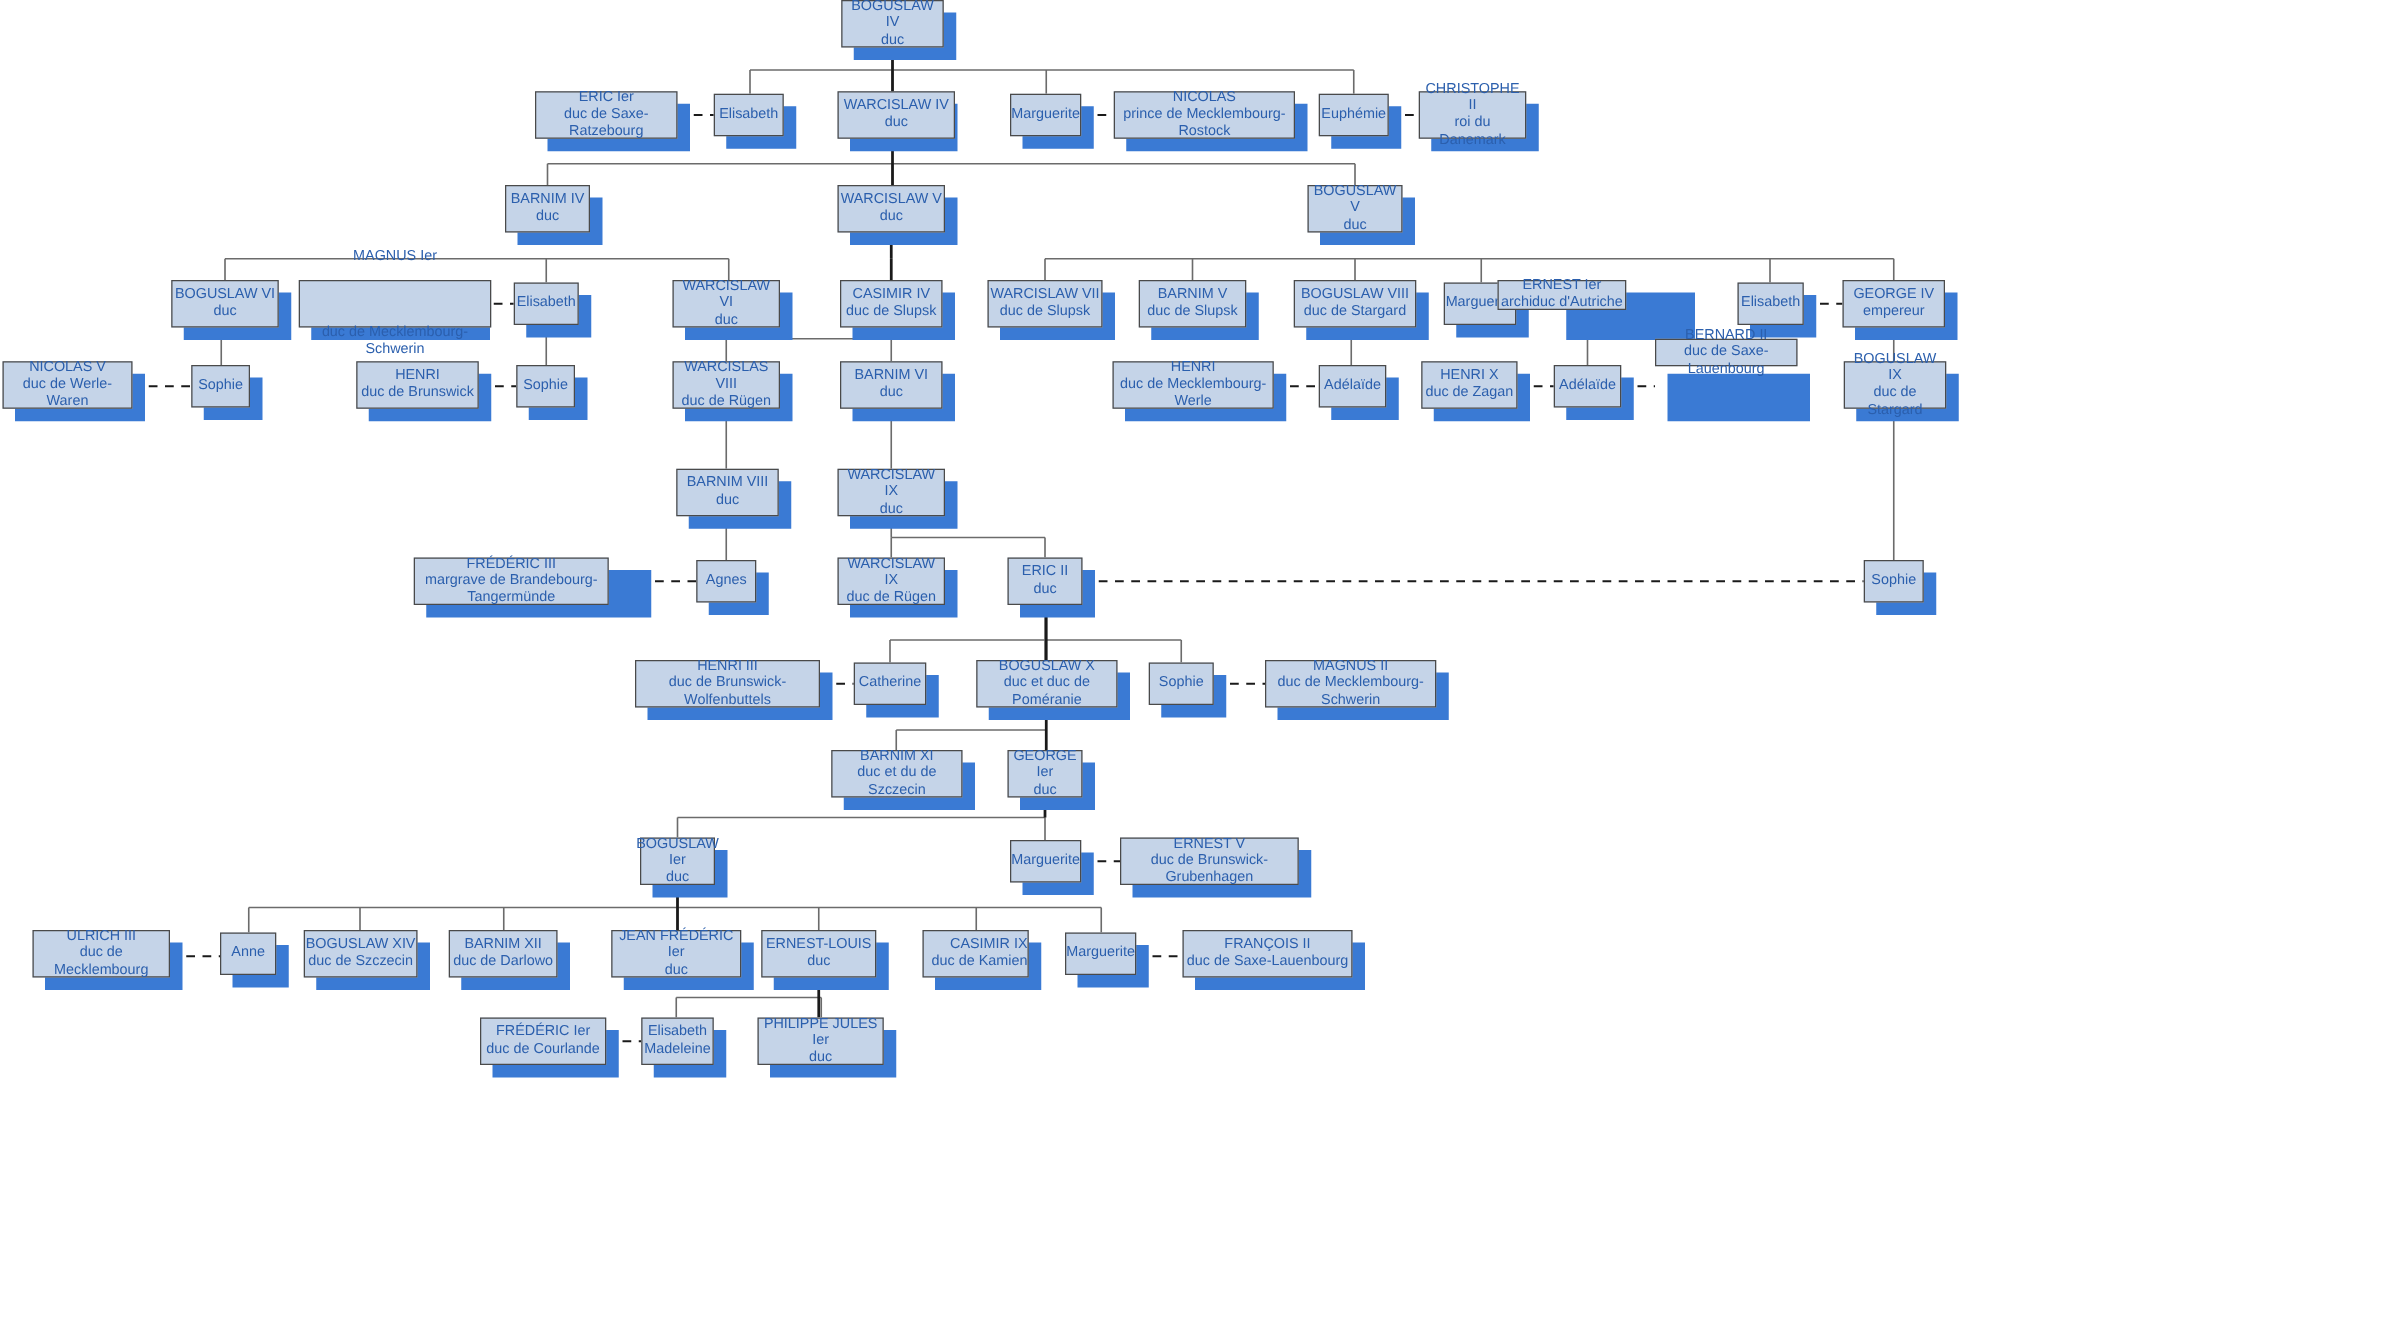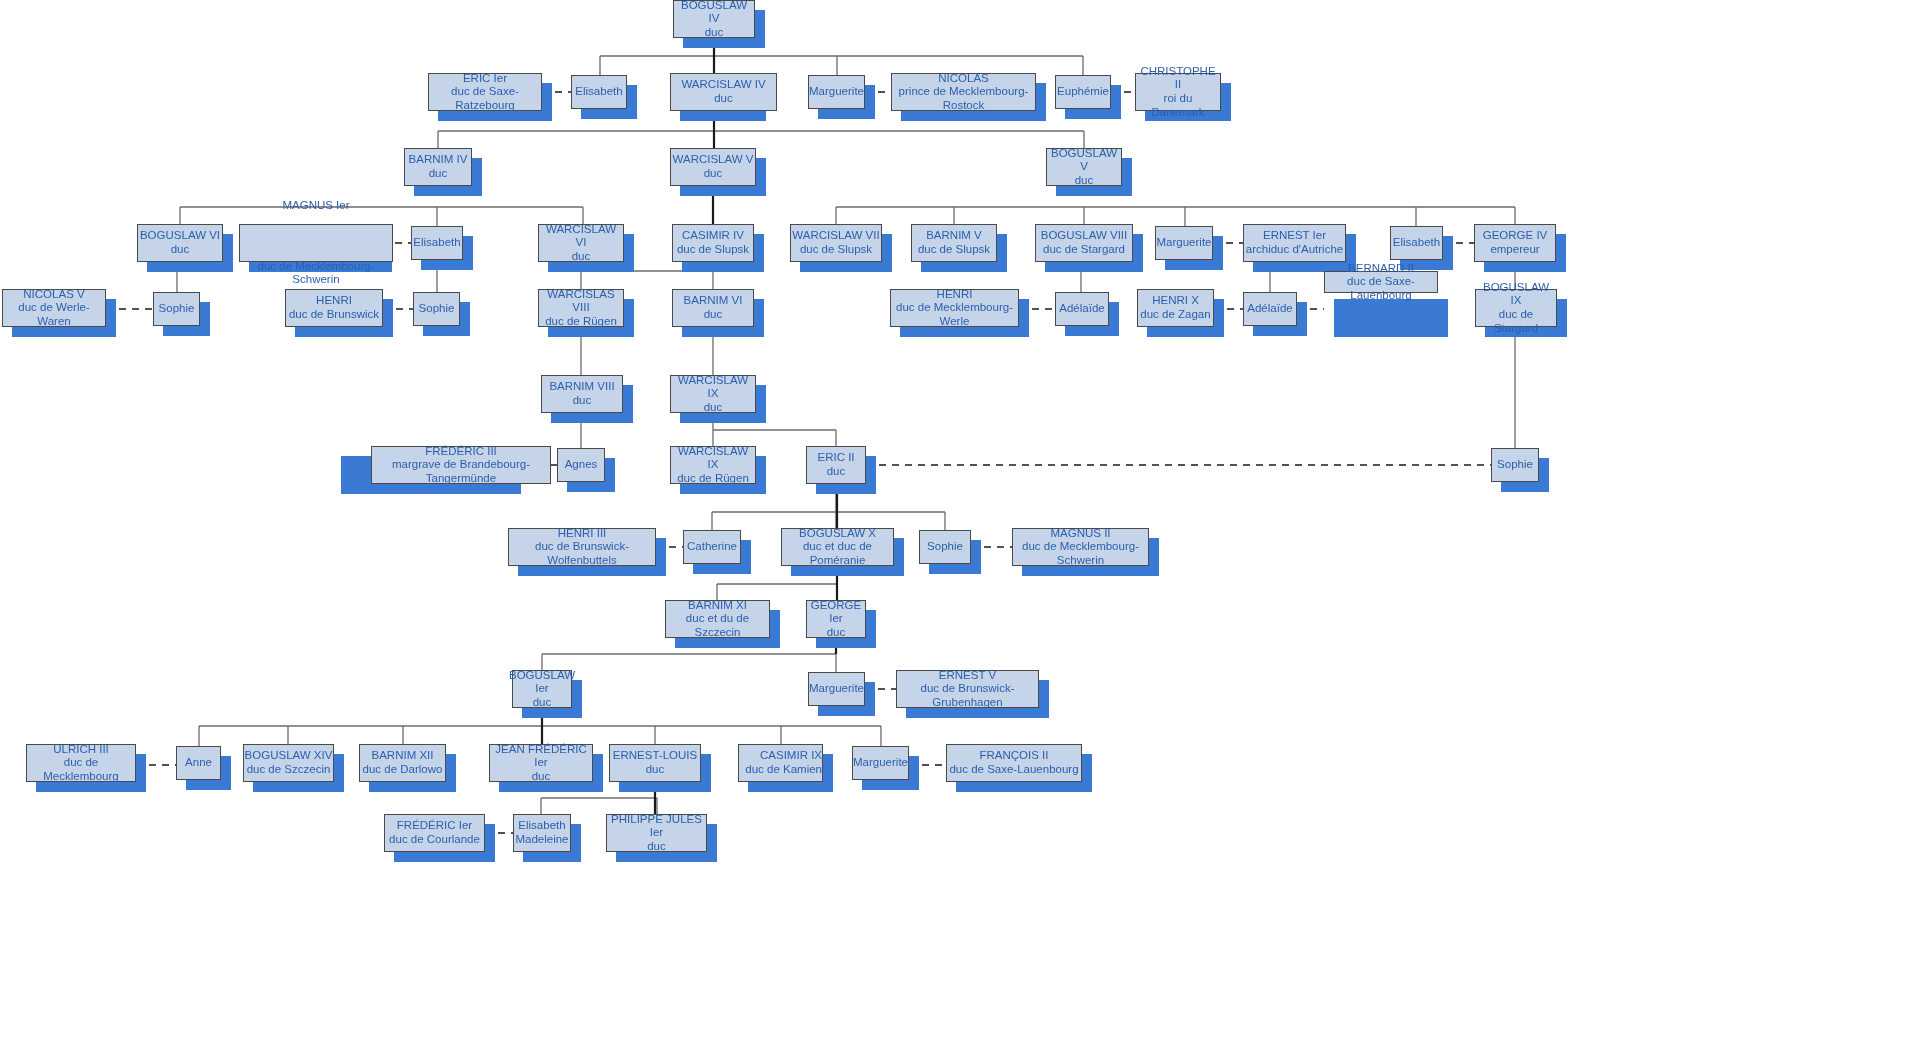--- a/index.html
+++ b/index.html
@@ -152,21 +152,21 @@
       <div class="shadow" style="left: 438px; top: 83px; width: 114px; height: 38px;"></div>
       <div class="node" style="left: 428px; top: 73px; width: 114px; height: 38px;">
         <span class="l1">ERIC Ier</span>
         <span class="l2">duc de Saxe-Ratzebourg</span>
       </div>
       <div class="shadow" style="left: 581px; top: 85px; width: 56px; height: 34px;"></div>
       <div class="node spouse" style="left: 571px; top: 75px; width: 56px; height: 34px;">
         <span class="l1">Elisabeth</span>
       </div>
       <div class="shadow" style="left: 680px; top: 83px; width: 86px; height: 38px;"></div>
-      <div class="node" style="left: 670px; top: 73px; width: 107px; height: 38px;">
+      <div class="node" style="left: 670px; top: 73px; width: 94px; height: 38px;">
         <span class="l1">WARCISLAW IV</span>
         <span class="l2">duc</span>
       </div>
       <div class="shadow" style="left: 818px; top: 85px; width: 57px; height: 34px;"></div>
       <div class="node spouse" style="left: 808px; top: 75px; width: 57px; height: 34px;">
         <span class="l1">Marguerite</span>
       </div>
       <div class="shadow" style="left: 901px; top: 83px; width: 145px; height: 38px;"></div>
       <div class="node" style="left: 891px; top: 73px; width: 145px; height: 38px;">
         <span class="l1">NICOLAS</span>
@@ -233,21 +233,21 @@
       <div class="shadow" style="left: 1045px; top: 234px; width: 98px; height: 38px;"></div>
       <div class="node" style="left: 1035px; top: 224px; width: 98px; height: 38px;">
         <span class="l1">BOGUSLAW VIII</span>
         <span class="l2">duc de Stargard</span>
       </div>
       <div class="shadow" style="left: 1165px; top: 236px; width: 58px; height: 34px;"></div>
       <div class="node spouse" style="left: 1155px; top: 226px; width: 58px; height: 34px;">
         <span class="l1">Marguerite</span>
       </div>
       <div class="shadow" style="left: 1253px; top: 234px; width: 103px; height: 38px;"></div>
-      <div class="node" style="left: 1243px; top: 224px; width: 103px; height: 38px;">
+      <div class="node" style="left: 1198px; top: 224px; width: 103px; height: 24px;">
         <span class="l1">ERNEST Ier</span>
         <span class="l2">archiduc d'Autriche</span>
       </div>
       <div class="shadow" style="left: 1400px; top: 236px; width: 53px; height: 34px;"></div>
       <div class="node spouse" style="left: 1390px; top: 226px; width: 53px; height: 34px;">
         <span class="l1">Elisabeth</span>
       </div>
       <div class="shadow" style="left: 1484px; top: 234px; width: 82px; height: 38px;"></div>
       <div class="node" style="left: 1474px; top: 224px; width: 82px; height: 38px;">
         <span class="l1">GEORGE IV</span>
@@ -313,21 +313,21 @@
       <div class="node" style="left: 541px; top: 375px; width: 82px; height: 38px;">
         <span class="l1">BARNIM VIII</span>
         <span class="l2">duc</span>
       </div>
       <div class="shadow" style="left: 680px; top: 385px; width: 86px; height: 38px;"></div>
       <div class="node" style="left: 670px; top: 375px; width: 86px; height: 38px;">
         <span class="l1">WARCISLAW IX</span>
         <span class="l2">duc</span>
       </div>
       <div class="shadow" style="left: 341px; top: 456px; width: 180px; height: 38px;"></div>
-      <div class="node" style="left: 331px; top: 446px; width: 180px; height: 38px; margin-left: 40px;">
+      <div class="node" style="left: 331px; top: 446px; width: 156px; height: 38px;">
         <span class="l1">FRÉDÉRIC III</span>
         <span class="l2">margrave de Brandebourg-Tangermünde</span>
       </div>
       <div class="shadow" style="left: 567px; top: 458px; width: 48px; height: 34px;"></div>
       <div class="node spouse" style="left: 557px; top: 448px; width: 48px; height: 34px;">
         <span class="l1">Agnes</span>
       </div>
       <div class="shadow" style="left: 680px; top: 456px; width: 86px; height: 38px;"></div>
       <div class="node" style="left: 670px; top: 446px; width: 86px; height: 38px;">
         <span class="l1">WARCISLAW IX</span>

